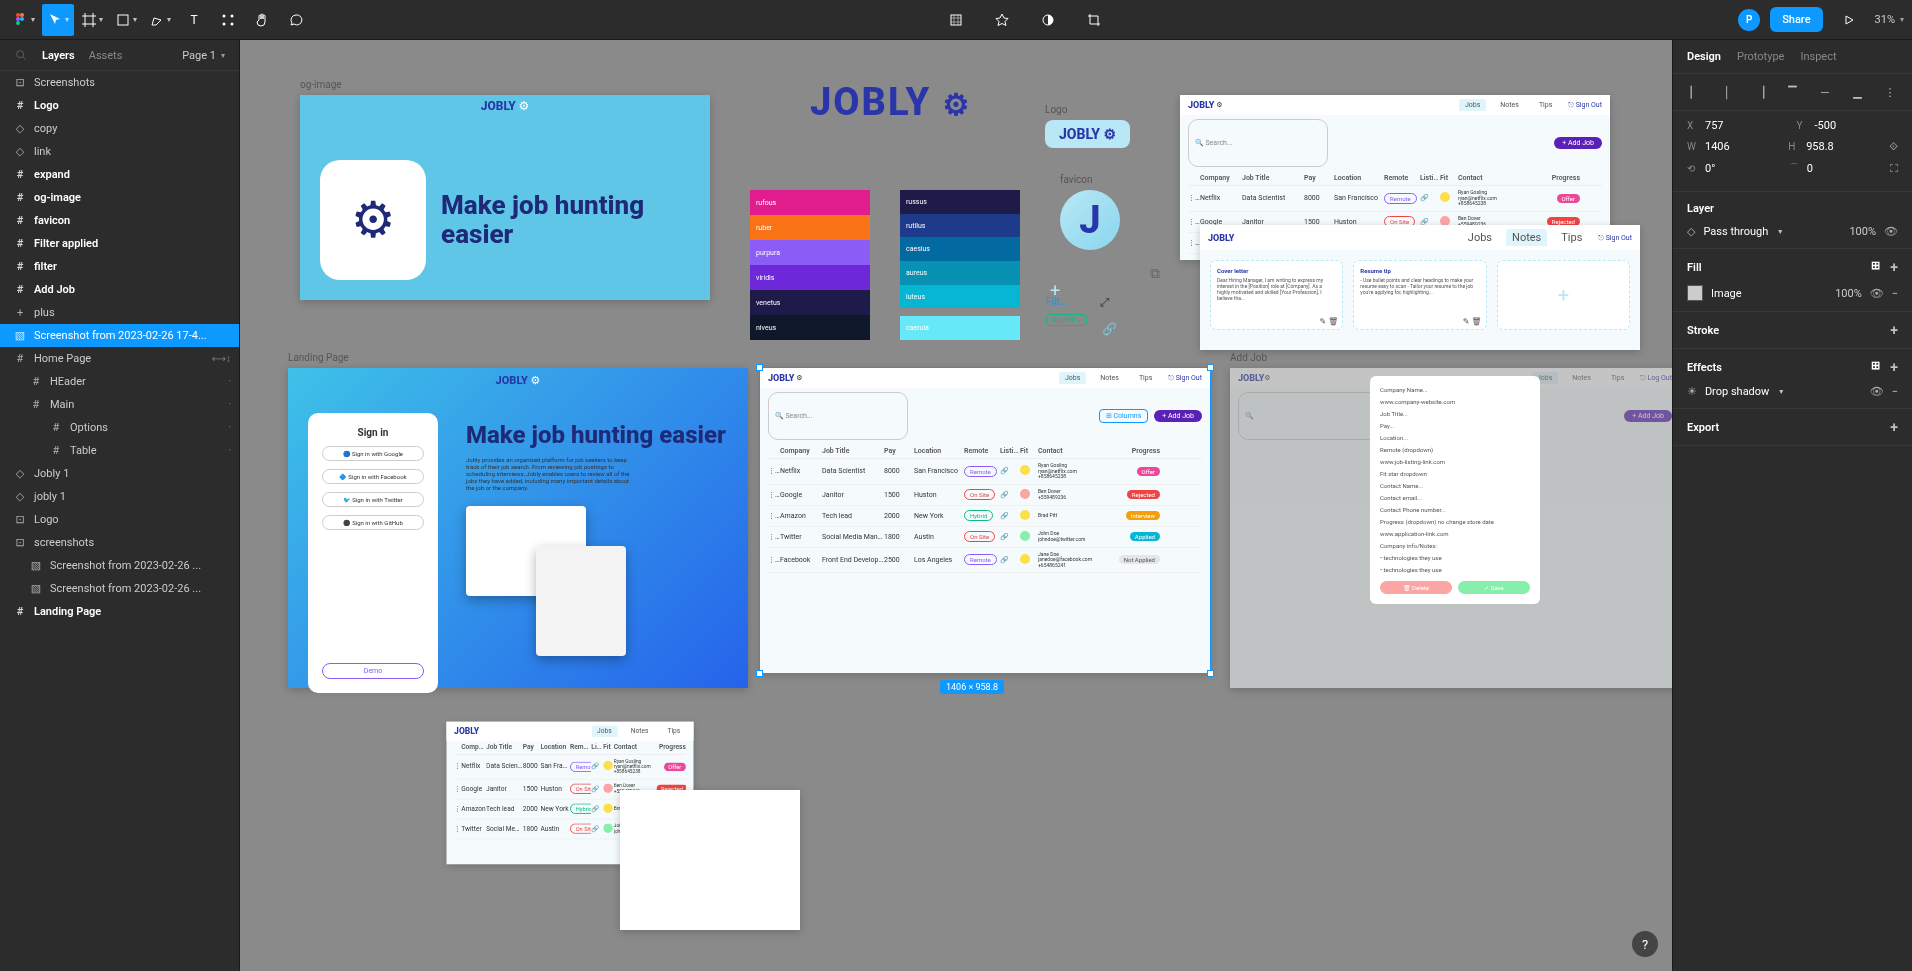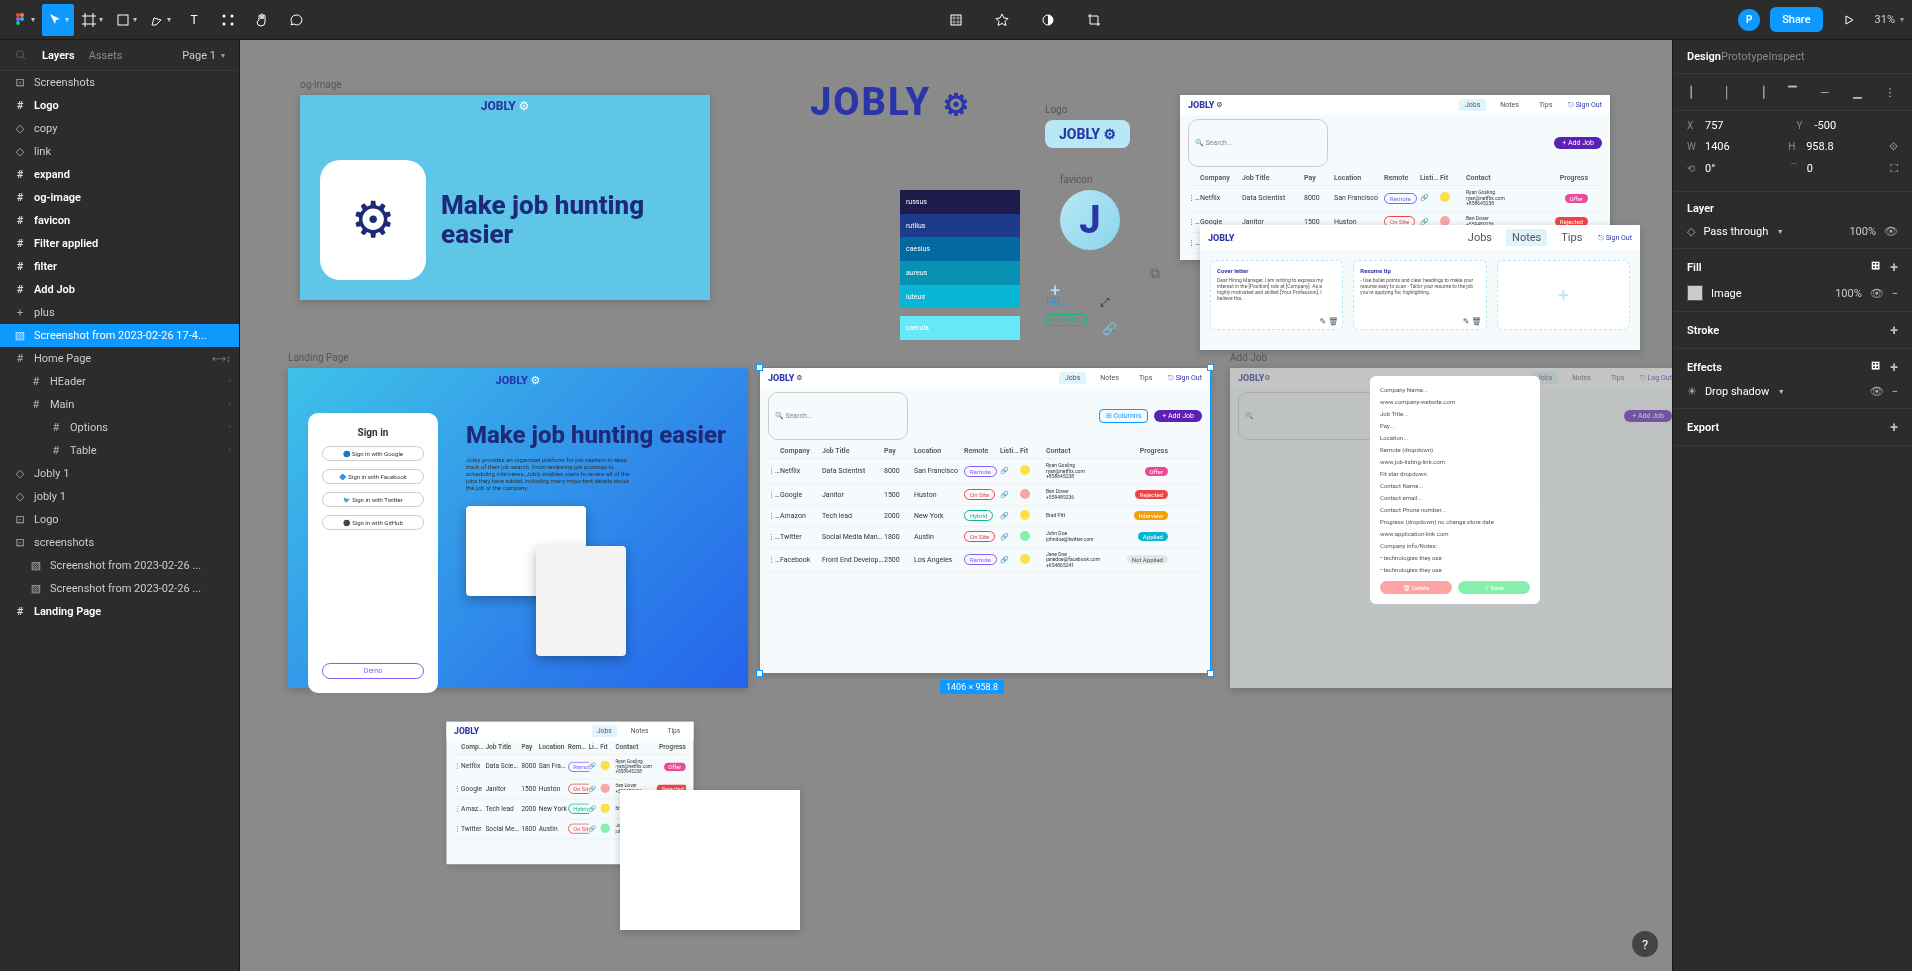--- a/index.html
+++ b/index.html
@@ -32,21 +32,21 @@
 .layer-row.indent2{padding-left:50px}
 .layer-row .badge{margin-left:auto;opacity:.5;font-size:10px}
 
 .canvas{flex:1;background:#8a8a8a;position:relative;overflow:hidden}
 .canvas-inner{position:absolute;inset:0}
 .frame{position:absolute;background:#fff;box-shadow:0 2px 8px rgba(0,0,0,.2)}
 .frame-label{position:absolute;top:-16px;left:0;font-size:10px;color:#555;white-space:nowrap}
 .sel-label{position:absolute;background:#0d99ff;color:#fff;padding:2px 6px;font-size:9px;border-radius:2px}
 
 .right-panel{width:240px;background:#2c2c2c;border-left:1px solid #1a1a1a;overflow-y:auto}
-.rp-tabs{display:flex;gap:0;padding:10px 14px;border-bottom:1px solid #383838}
+.rp-tabs{display:flex;gap:16px;padding:10px 14px;border-bottom:1px solid #383838}
 .rp-tab{font-size:11px;color:#888;cursor:pointer}
 .rp-tab.active{color:#fff;font-weight:600}
 .align-row{display:flex;padding:8px 10px;gap:4px;border-bottom:1px solid #383838;justify-content:space-between}
 .align-btn{width:24px;height:20px;display:flex;align-items:center;justify-content:center;cursor:pointer;opacity:.7}
 .prop-grid{padding:8px 14px;border-bottom:1px solid #383838}
 .prop-row{display:flex;gap:8px;margin-bottom:8px;align-items:center}
 .prop-field{display:flex;align-items:center;gap:6px;flex:1}
 .prop-label{font-size:10px;color:#888;width:12px}
 .prop-val{font-size:11px;color:#fff;background:transparent;border:none;width:50px}
 .section{padding:10px 14px;border-bottom:1px solid #383838}
@@ -77,21 +77,21 @@
 .app-tab.act{background:#e0f4fb;border-radius:3px 3px 0 0}
 .signout{margin-left:10px;color:#2935a8;font-size:7px}
 .app-search{display:flex;padding:4px 8px;gap:6px;align-items:center}
 .search-box{flex:0 0 140px;border:1px solid #ccc;border-radius:10px;padding:19px 6px;font-size:7px;color:#888}
 .add-btn{margin-left:auto;background:#5b21b6;color:#fff;padding:2px 8px;border-radius:8px;font-size:7px}
 .col-btn{border:1px solid #0d99ff;color:#0d99ff;padding:2px 6px;border-radius:4px;font-size:7px}
 .app-table{padding:0 8px}
 .app-thead{display:flex;padding:3px 0;font-weight:600;color:#555;border-bottom:1px solid #eee}
 .app-tr{display:flex;padding:4px 0;align-items:center;border-bottom:1px solid #f0f0f0}
 .app-tr>div,.app-thead>div{overflow:hidden;text-overflow:ellipsis;white-space:nowrap}
-.c-drag{width:12px}.c-comp{width:42px}.c-title{width:62px}.c-pay{width:30px}.c-loc{width:50px}.c-rem{width:36px}.c-list{width:20px}.c-fit{width:26px}.c-contact{width:72px}.c-prog{width:50px;text-align:right}
+.c-drag{width:12px}.c-comp{width:42px}.c-title{width:62px}.c-pay{width:30px}.c-loc{width:50px}.c-rem{width:36px}.c-list{width:20px}.c-fit{width:18px}.c-contact{width:72px}.c-prog{width:50px;text-align:right}
 .pill{padding:1px 5px;border-radius:7px;font-size:6px;display:inline-block}
 .pill.remote{border:1px solid #8b5cf6;color:#8b5cf6}
 .pill.onsite{border:1px solid #ef4444;color:#ef4444}
 .pill.hybrid{border:1px solid #10b981;color:#10b981}
 .pill.offer{background:#ec4899;color:#fff}
 .pill.rejected{background:#ef4444;color:#fff}
 .pill.interview{background:#f59e0b;color:#fff}
 .pill.applied{background:#06b6d4;color:#fff}
 .pill.notapp{background:#e5e5e5;color:#555}
 .fit-dot{width:10px;height:10px;border-radius:50%;display:inline-block}
@@ -366,20 +366,28 @@
       <div style="position:absolute;left:805px;top:80px">
         <div class="frame-label">Logo</div>
         <div class="logo-pill"><span>JOBLY</span> ⚙</div>
       </div>
 
       <div style="position:absolute;left:820px;top:150px">
         <div class="frame-label">favicon</div>
         <div class="favicon-circle">J</div>
       </div>
 
+      <div class="palette" style="position:absolute;left:510px;top:150px" id="pal1">
+          <div class="sw" style="background: rgb(225, 29, 142);">rufous</div>
+          <div class="sw" style="background: rgb(249, 115, 22);">ruber</div>
+          <div class="sw" style="background: rgb(139, 92, 246);">purpura</div>
+          <div class="sw" style="background: rgb(109, 40, 217);">viridis</div>
+          <div class="sw" style="background: rgb(30, 27, 75);">venetus</div>
+          <div class="sw" style="background: rgb(15, 23, 42);">niveus</div>
+        </div>
       <div class="palette" style="position:absolute;left:660px;top:150px" id="pal2">
           <div class="sw" style="background: rgb(30, 27, 75);">russus</div>
           <div class="sw" style="background: rgb(30, 58, 138);">rutilus</div>
           <div class="sw" style="background: rgb(3, 105, 161);">caesius</div>
           <div class="sw" style="background: rgb(8, 145, 178);">aureus</div>
           <div class="sw" style="background: rgb(6, 182, 212);">luteus</div>
           <div class="sw" style="background: rgb(103, 232, 249); margin-top: 8px;">caerula</div>
         </div>
 
       <div style="position:absolute;left:810px;top:240px;color:#b8e8f5;font-size:18px">+</div>

